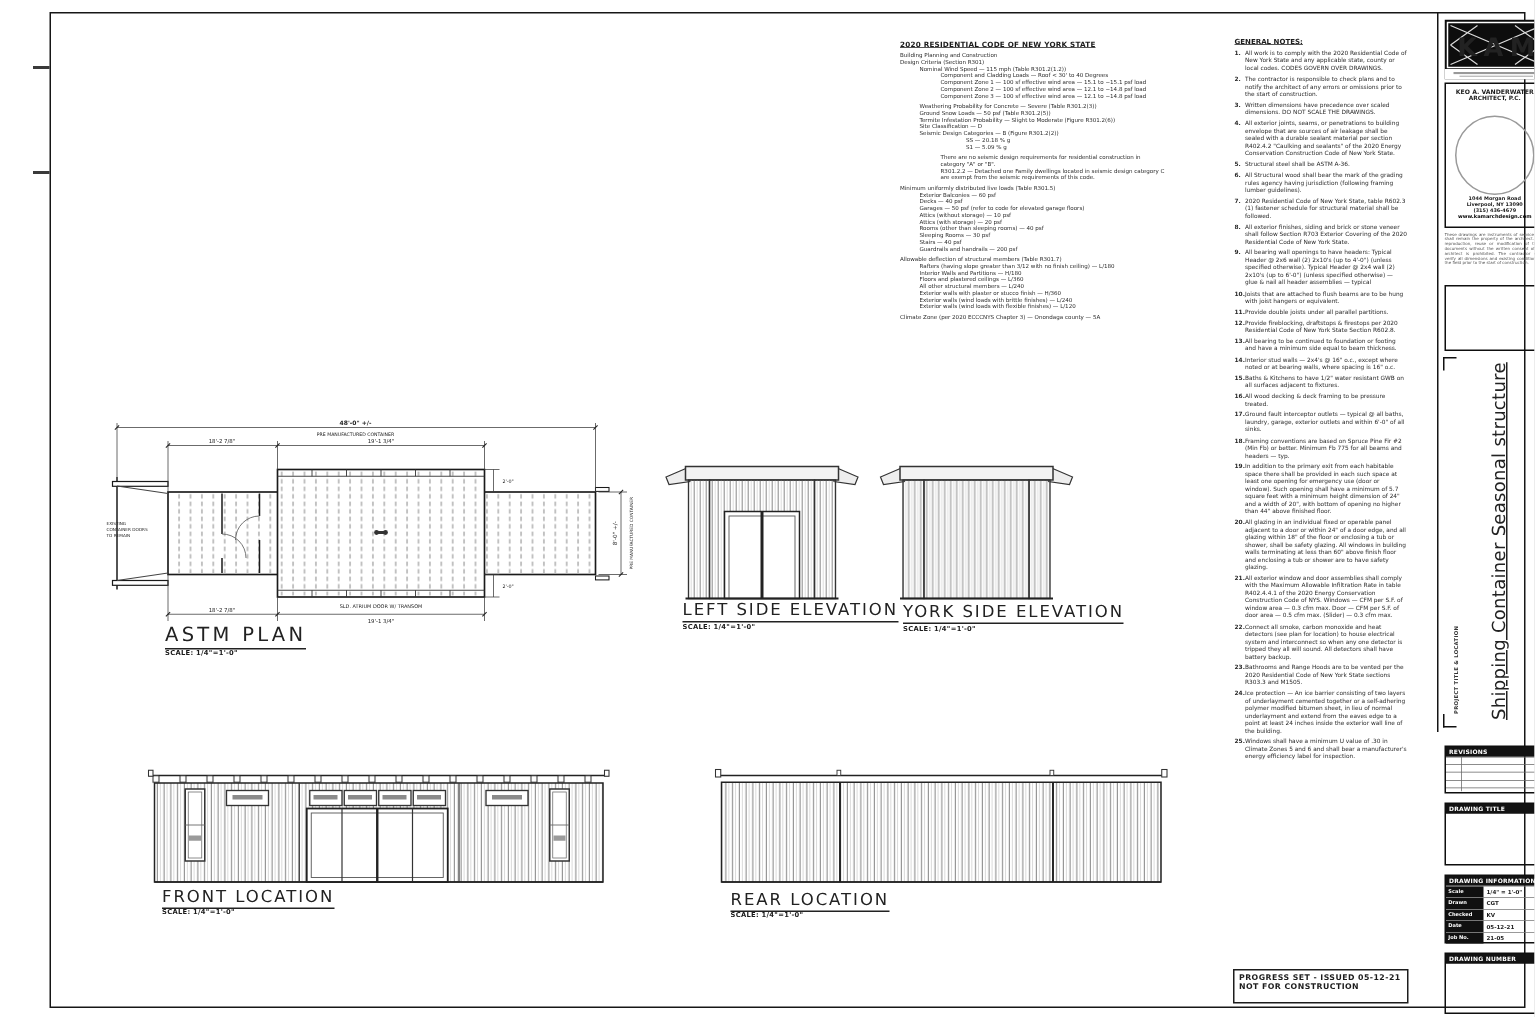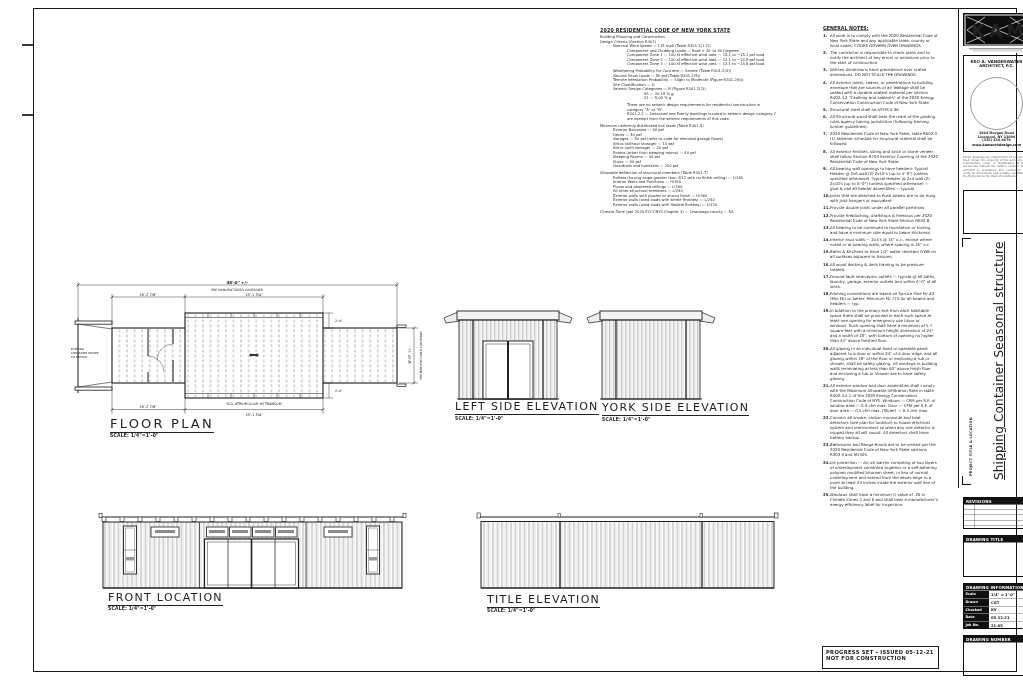--- a/index.html
+++ b/index.html
@@ -330,21 +330,21 @@
     <text x="78" y="134" text-anchor="middle" font-size="3.6">18'-2 7/8"</text>
     <text x="184" y="141.5" text-anchor="middle" font-size="3.6">19'-1 3/4"</text>
     <text x="265" y="48" font-size="3.2">2'-0"</text>
     <text x="265" y="118" font-size="3.2">2'-0"</text>
     <text transform="translate(341,81.5) rotate(-90)" text-anchor="middle" font-size="3.8">8'-0" +/-</text>
     <text transform="translate(352,81.5) rotate(-90)" text-anchor="middle" font-size="2.9">PRE MANUFACTURED CONTAINER</text>
     <text x="1" y="76" font-size="2.8">EXISTING</text>
     <text x="1" y="80" font-size="2.8">CONTAINER DOORS</text>
     <text x="1" y="84" font-size="2.8">TO REMAIN</text>
   </svg>
-  <div class="abs viewlabel fp" style="left:110px;top:417px">FLOOR PLAN</div>
+  <div class="abs viewlabel fp" style="left:110px;top:417px">ASTM PLAN</div>
   <div class="abs viewscale half" style="left:110px;top:433px">SCALE: 1/4"=1'-0"</div>
 
   <svg class="abs" style="left:442px;top:305px" width="132" height="100" viewBox="0 0 132 100">
     <defs>
       <pattern id="corrA" width="4" height="10" patternUnits="userSpaceOnUse">
         <line x1="0.8" y1="0" x2="0.8" y2="10" stroke="#8f8f8f" stroke-width="0.7"></line>
         <line x1="2.8" y1="0" x2="2.8" y2="10" stroke="#d0d0d0" stroke-width="0.5"></line>
       </pattern>
     </defs>
     <polygon points="16,7 2,13 4,18 18,16" fill="#eee" stroke="#333" stroke-width="0.8"></polygon>
@@ -447,21 +447,21 @@
     <line x1="3" y1="12" x2="304" y2="12" stroke="#222" stroke-width="1.1"></line>
     <rect x="3" y="8" width="3.5" height="5" fill="#fff" stroke="#333" stroke-width="0.7"></rect>
     <rect x="300.5" y="8" width="3.5" height="5" fill="#fff" stroke="#333" stroke-width="0.7"></rect>
     <rect x="84" y="8.5" width="2.5" height="3.5" fill="#fff" stroke="#333" stroke-width="0.6"></rect>
     <rect x="226" y="8.5" width="2.5" height="3.5" fill="#fff" stroke="#333" stroke-width="0.6"></rect>
     <rect x="7" y="16.5" width="293" height="66.5" fill="url(#corrD)" stroke="#222" stroke-width="1"></rect>
     <line x1="86" y1="16.5" x2="86" y2="83" stroke="#222" stroke-width="1.3"></line>
     <line x1="228" y1="16.5" x2="228" y2="83" stroke="#222" stroke-width="1.3"></line>
     <line x1="7" y1="83" x2="300" y2="83" stroke="#222" stroke-width="1"></line>
   </svg>
-  <div class="abs viewlabel" style="left:487px;top:594px">TITLE ELEVATION</div>
+  <div class="abs viewlabel" style="left:487px;top:594px">REAR LOCATION</div>
   <div class="abs viewscale half" style="left:487px;top:608px">SCALE: 1/4"=1'-0"</div>
 
   <div class="abs stamp">
     <div class="half stampin">
       <div>PROGRESS SET - ISSUED 05-12-21</div>
       <div>NOT FOR CONSTRUCTION</div>
     </div>
   </div>
 
   <div class="abs tb">

